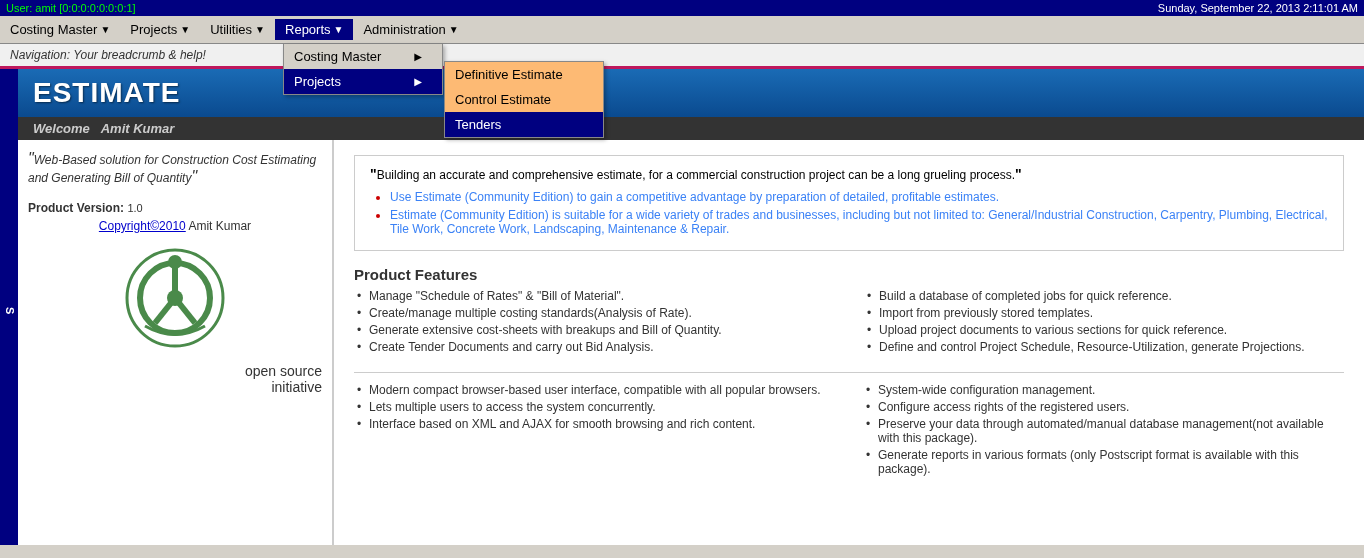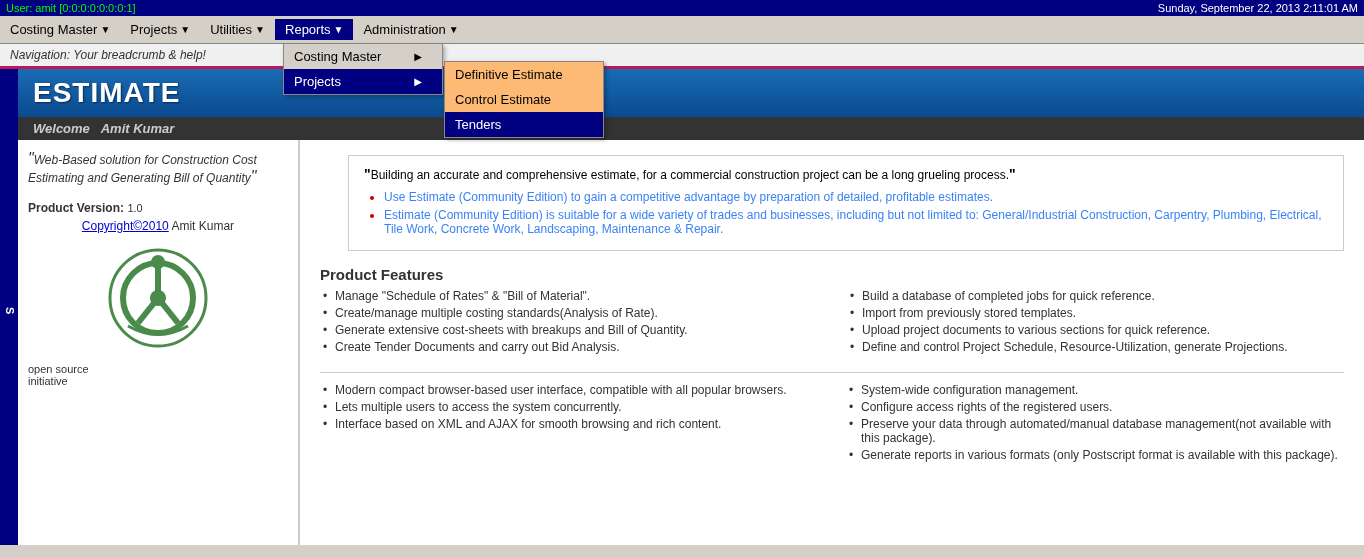--- a/index.html
+++ b/index.html
@@ -139,21 +139,21 @@
     #welcome-bar span { font-style: italic; color: #ccc; }
 
     
     #content-area {
       display: flex;
       flex: 1;
       overflow: hidden;
     }
 
     #left-content {
-      width: 282px;
+      width: 316px;
       background: white;
       padding: 10px;
       border-right: 2px solid #ccc;
       font-size: 12px;
       overflow-y: auto;
     }
     #left-content .quote { color: #333; font-style: italic; margin-bottom: 10px; }
     #left-content .quote::before { content: '"'; font-size: 16px; }
     #left-content .quote::after { content: '"'; font-size: 16px; }
     #left-content .product-version { margin-top: 15px; }
@@ -162,36 +162,35 @@
     #left-content .copyright { color: #0000cc; text-decoration: underline; cursor: pointer; font-size: 12px; }
     #left-content .copyright-text { color: #333; font-size: 12px; }
 
     
     .osi-logo {
       width: 100px;
       height: 100px;
       margin: 15px auto;
       display: block;
     }
-    .osi-text { text-align: left; font-size: 11px; color: #333; }
+    .osi-text { text-align: right; font-size: 14px; color: #333; }
 
     #right-content {
       flex: 1;
       padding: 15px 20px;
       overflow-y: auto;
       background: white;
     }
 
     .quote-box {
       background: white;
       border: 1px solid #ccc;
       padding: 10px 15px;
       margin-bottom: 15px;
       font-size: 12px;
-      margin-left: 28px;
     }
     .quote-box .main-quote { margin-bottom: 8px; font-size: 12px; }
     .quote-box .main-quote::before { content: '"'; font-weight: bold; font-size: 14px; }
     .quote-box .main-quote::after { content: '"'; font-weight: bold; font-size: 14px; }
 
     .bullet-list { margin-left: 20px; }
     .bullet-list li { margin-bottom: 4px; font-size: 12px; color: #cc0000; list-style-type: disc; }
     .bullet-list li span { color: #3b82f6; }
 
     .features-title { font-size: 15px; font-weight: bold; color: #333; margin-bottom: 6px; }

